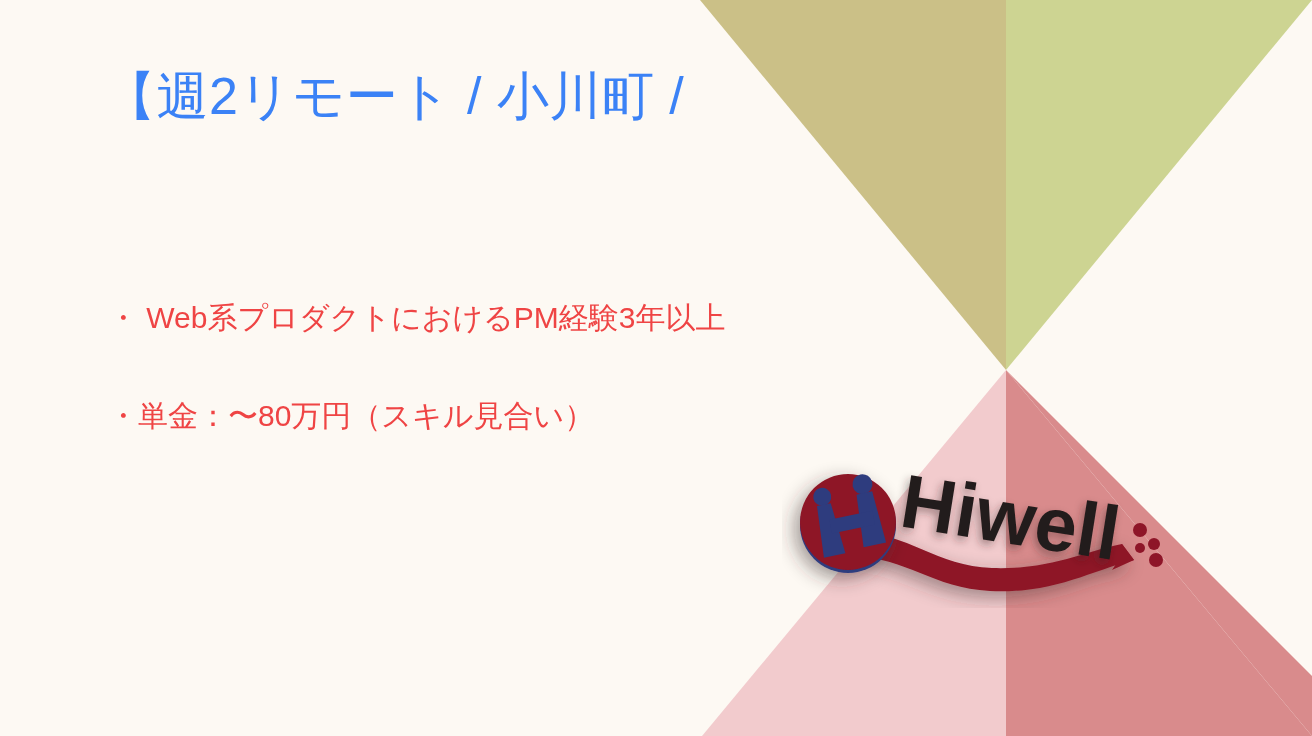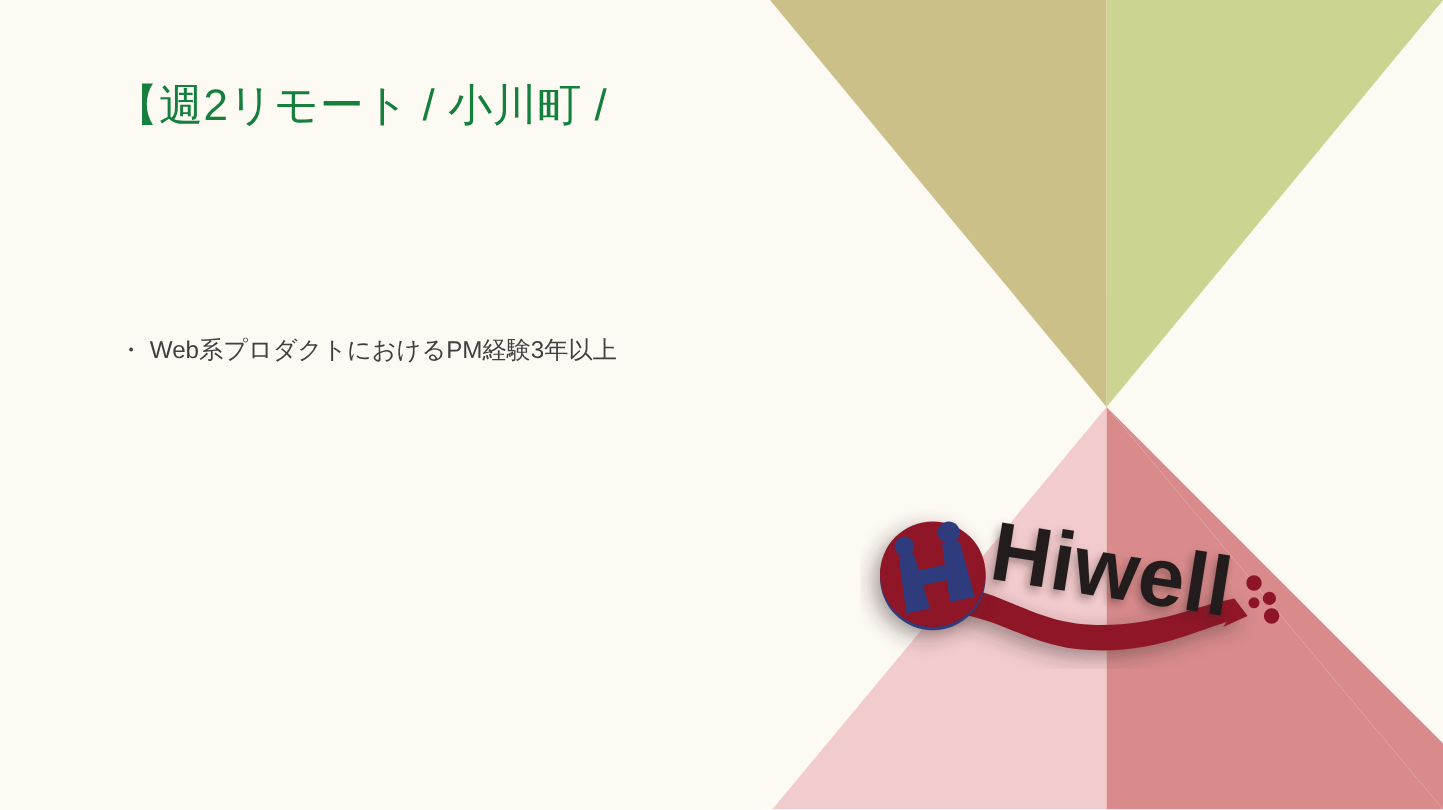--- a/index.html
+++ b/index.html
@@ -32,42 +32,42 @@
 
   
   #title-block {
     position: absolute;
     left: 104px;
     top: 62px;
     width: 960px;
     z-index: 5;
   }
   .title-line {
-    font-size: 40px;
+    font-size: 52px;
     line-height: 68px;
-    color: #15803d;
+    color: #3b82f6;
     font-weight: 400;
     letter-spacing: 0.5px;
     white-space: nowrap;
   }
   .title-line.line-1 { text-align: left; padding-left: 0; }
   .title-line.line-2 { text-align: left; padding-left: 292px; }
 
   
   #body-block {
     position: absolute;
     left: 108px;
     top: 298px;
     width: 760px;
     z-index: 5;
   }
   .bullet {
-    font-size: 22px;
+    font-size: 30px;
     line-height: 40px;
-    color: #404040;
+    color: #ef4444;
     font-weight: 400;
     white-space: nowrap;
   }
   .bullet.gap-before { margin-top: 58px; }
   .bullet.b2 { margin-top: 28px; }
 
   
   #logo {
     position: absolute;
     left: 782px;
@@ -90,20 +90,21 @@
     <polygon points="1006,370 1312,736 1006,736" fill="#D98B8C"></polygon>
     <polygon points="1006,370 1312,676 1312,736" fill="#D98B8C"></polygon>
   </svg>
 
   <div id="title-block">
     <div class="title-line line-1">【週2リモート / 小川町 /</div>
   </div>
 
   <div id="body-block">
     <div class="bullet b1">・ Web系プロダクトにおけるPM経験3年以上</div>
+    <div class="bullet gap-before">・単金：〜80万円（スキル見合い）</div>
   </div>
 
   <div id="logo">
     <svg viewBox="0 0 400 160" aria-hidden="true">
       <defs>
         <filter id="logoShadow" x="-40%" y="-40%" width="190%" height="190%">
           <feDropShadow dx="-6" dy="6" stdDeviation="9" flood-color="#3a2b2b" flood-opacity="0.45"></feDropShadow>
         </filter>
         <filter id="textShadow" x="-30%" y="-30%" width="170%" height="170%">
           <feDropShadow dx="-3" dy="4" stdDeviation="4" flood-color="#3a2b2b" flood-opacity="0.40"></feDropShadow>

